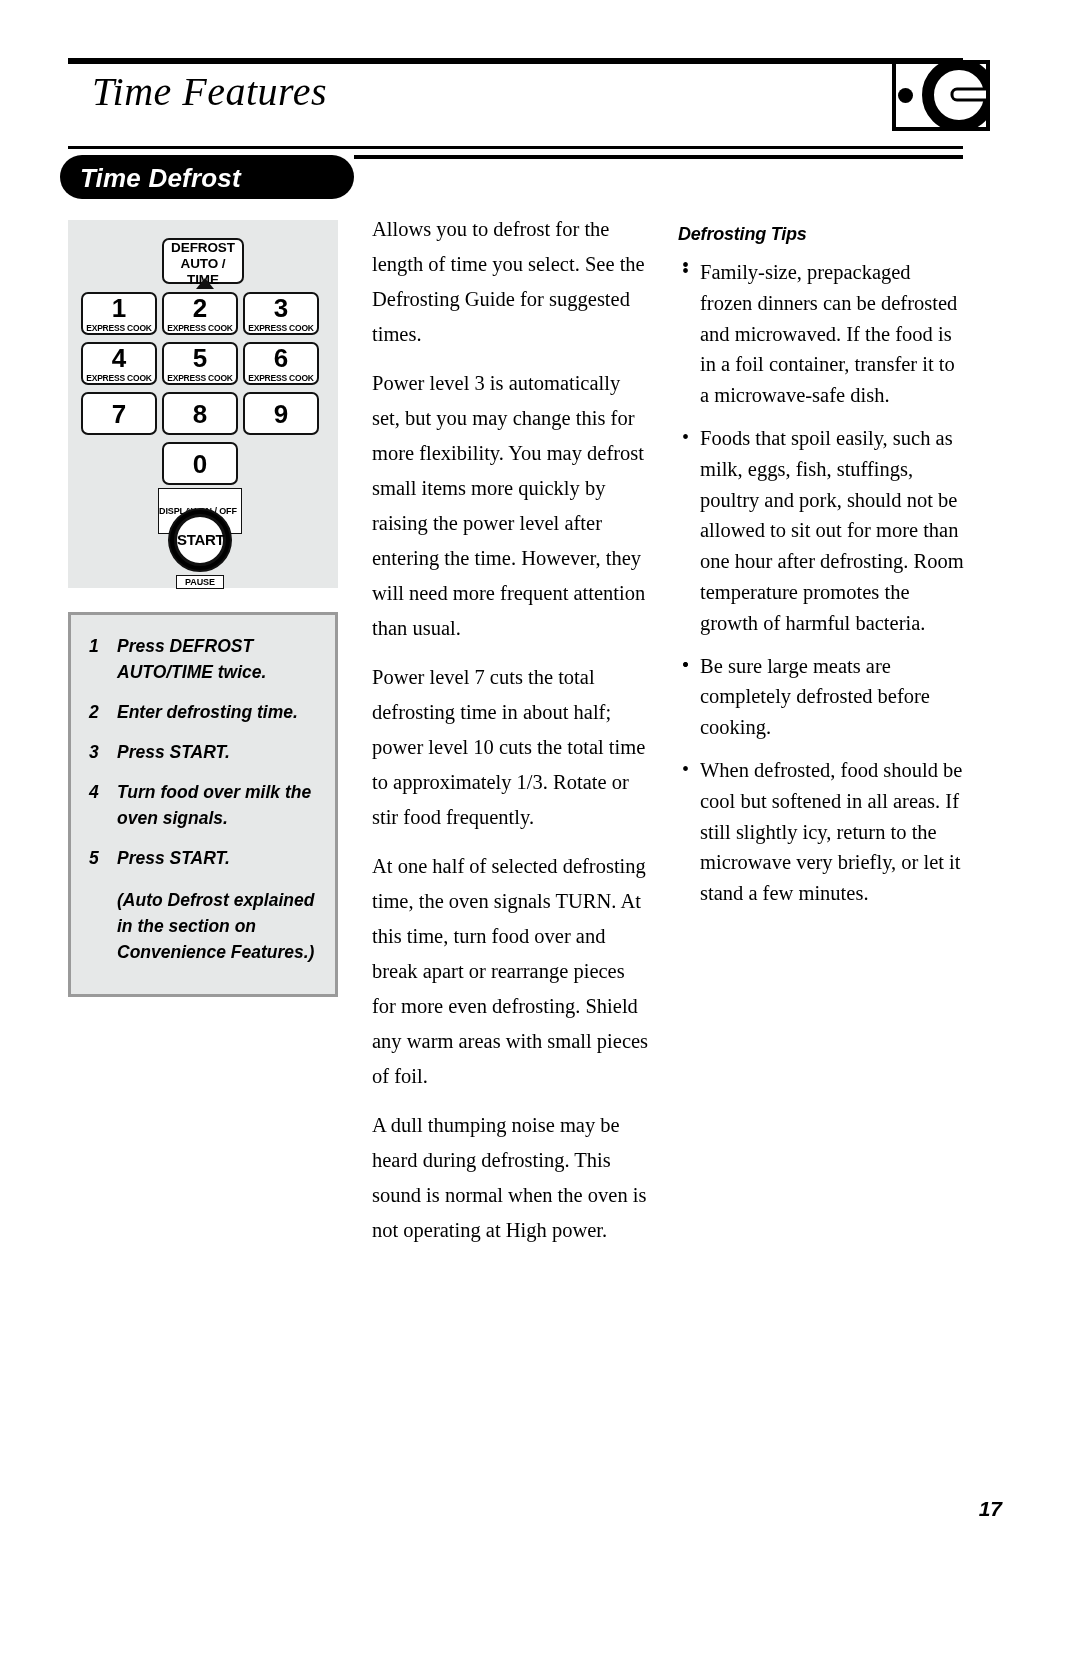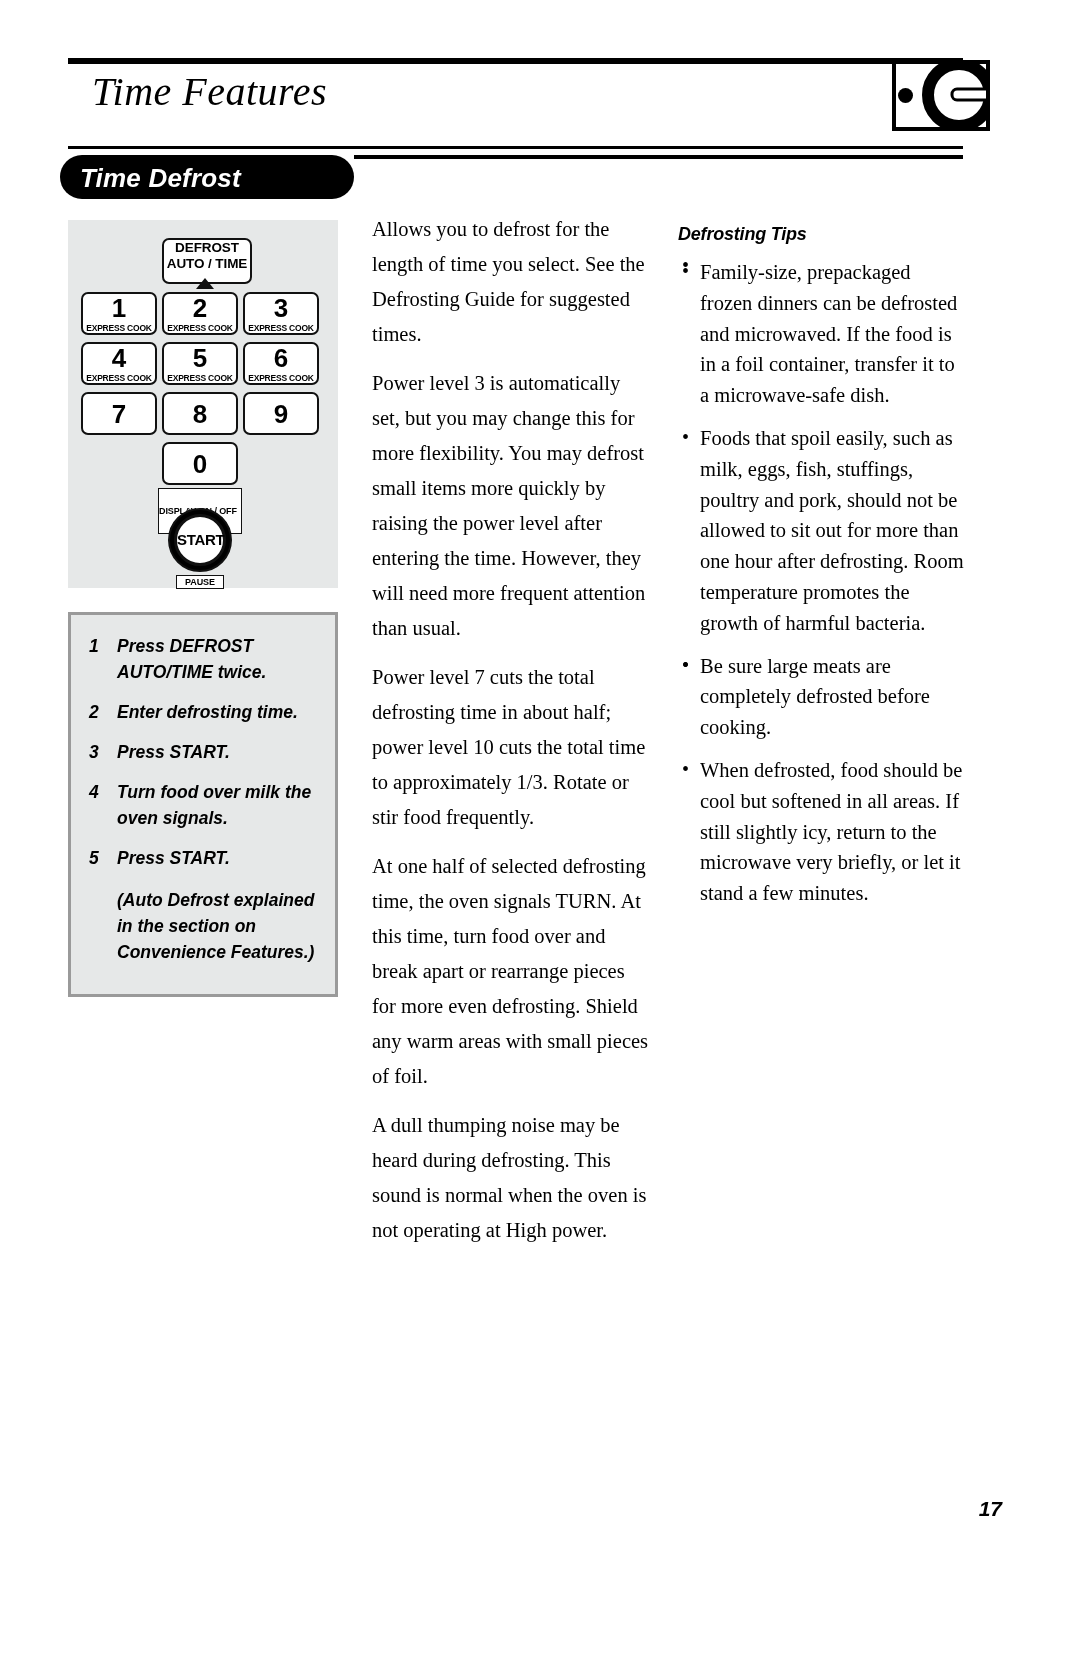--- a/index.html
+++ b/index.html
@@ -118,21 +118,21 @@
     font-family: "Liberation Sans", sans-serif;
     font-weight: bold;
     font-size: 8.5px;
     letter-spacing: -0.2px;
     color: #000;
     margin-top: 2px;
   }
 
   .key-defrost {
     left: 94px; top: 18px;
-    width: 90px; height: 46px;
+    width: 82px; height: 46px;
   }
   .key-defrost .l1, .key-defrost .l2 {
     font-family: "Liberation Sans", sans-serif;
     font-weight: bold;
     font-size: 13.5px;
     line-height: 16px;
     letter-spacing: -0.1px;
   }
   .defrost-notch {
     position: absolute;

